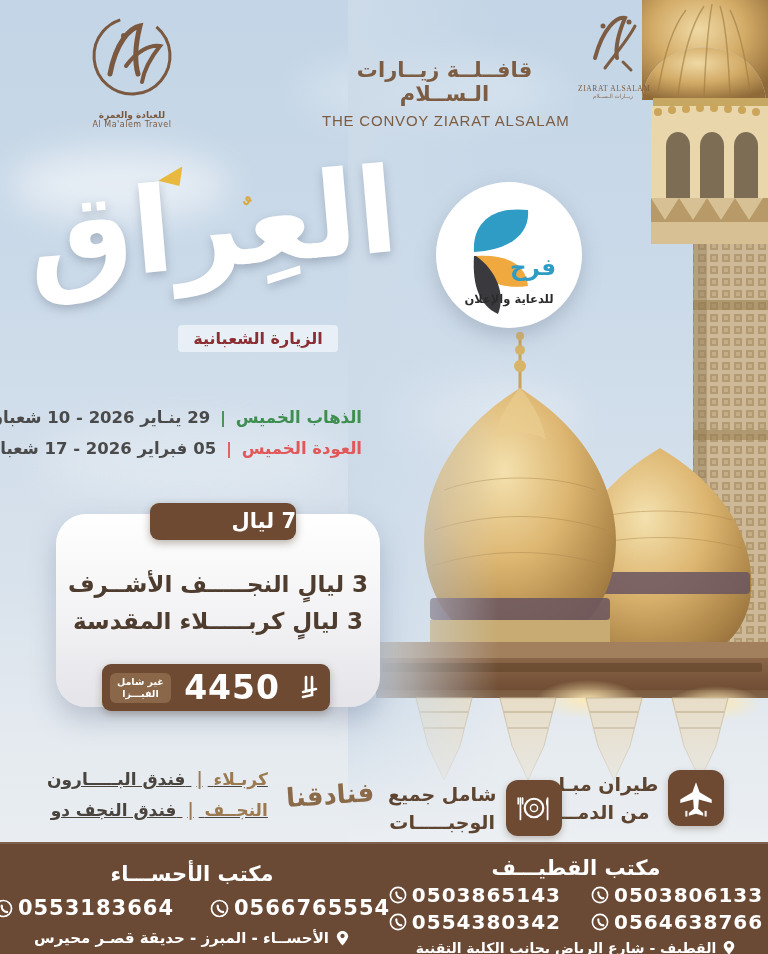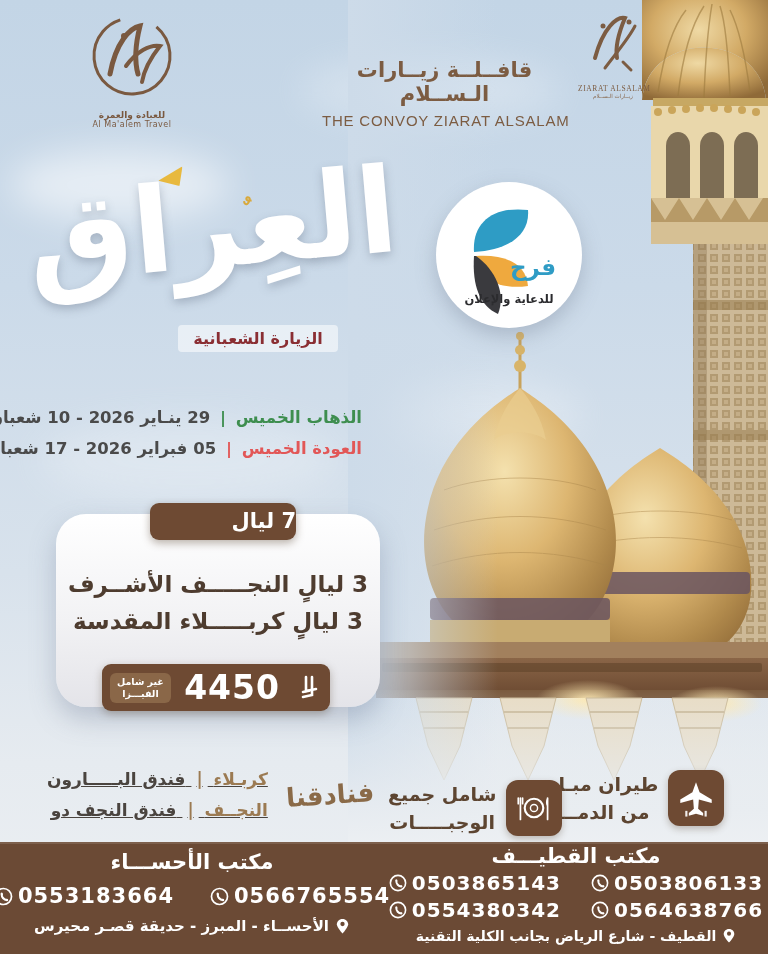--- a/index.html
+++ b/index.html
@@ -73,21 +73,21 @@
   .feature{display:flex;align-items:center;direction:rtl;}
   .feat-plane{left:528px;top:770px;}
   .feat-meals{left:388px;top:772px;margin-top:8px;}
   .feat-icon{width:56px;height:56px;background:#6e4a33;border-radius:12px;display:flex;
     align-items:center;justify-content:center;margin-left:10px;box-shadow:0 3px 7px rgba(80,60,40,.3);}
   .feat-text{color:#5d4531;font-size:19px;font-weight:bold;text-align:center;line-height:28px;}
 
   
   .footer{left:0;bottom:0;width:768px;height:110px;background:#6b4a35;display:flex;
     border-top:2px solid rgba(255,255,255,.12);color:#fff;}
-  .office{width:50%;display:flex;flex-direction:column;align-items:center;padding-top:0;box-sizing:border-box;}
+  .office{width:50%;display:flex;flex-direction:column;align-items:center;padding-top:12px;box-sizing:border-box;}
   .office .title{font-size:21px;font-weight:bold;direction:rtl;letter-spacing:.5px;}
   .phone-row{display:flex;direction:ltr;gap:36px;margin-top:3px;}
   .phone{display:flex;align-items:center;gap:5px;font-size:20px;font-weight:bold;letter-spacing:1px;}
   .office-ahsa .title{margin-top:6px;}
   .office-ahsa .phone-row{margin-top:10px;}
   .office-ahsa .phone{font-size:21px;}
   .addr{display:flex;align-items:center;gap:6px;direction:rtl;font-size:14.5px;font-weight:bold;margin-top:8px;white-space:nowrap;}
   .office-ahsa .addr{font-size:15px;margin-top:9px;}
   .office-qatif .phone-row{gap:30px;}
   .office-qatif .addr{margin-top:5px;font-size:14px;}

